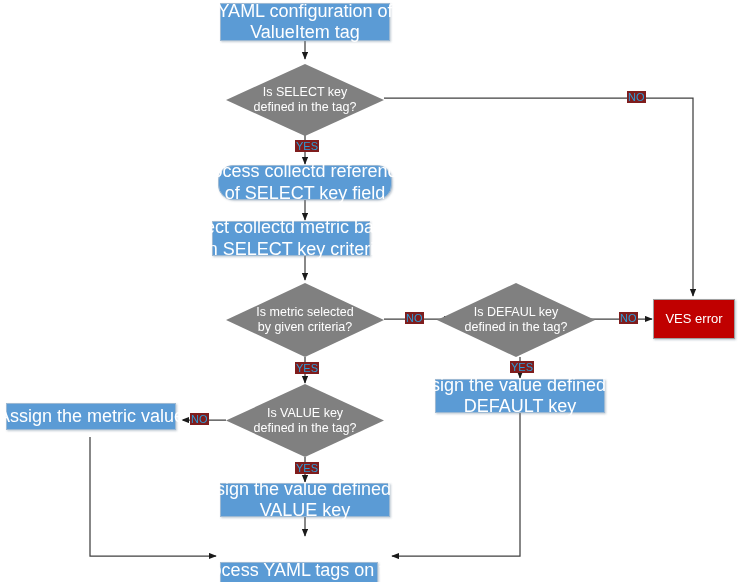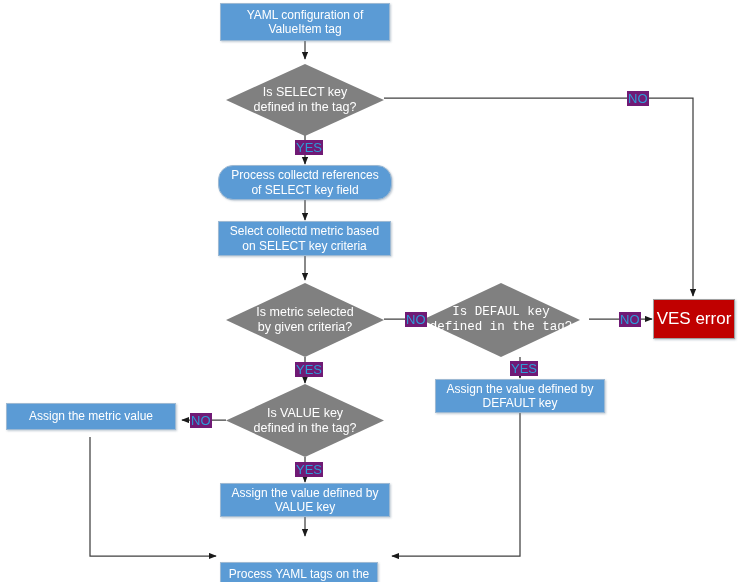--- a/index.html
+++ b/index.html
@@ -31,27 +31,27 @@
     align-items: center;
     justify-content: center;
     text-align: center;
     color: #ffffff;
     line-height: 1.18;
     z-index: 3;
   }
   .process {
     background: #5B9BD5;
     border: 1px solid #9DB9D3;
-    font-size: 12px;
+    font-size: 18px;
     box-shadow: 1px 1px 2px rgba(120,140,160,0.45);
   }
   .error {
     background: #C00000;
     border: 1px solid #A0A0A0;
-    font-size: 17px;
+    font-size: 13px;
     box-shadow: 1px 1px 2px rgba(120,140,160,0.45);
   }
   .decision {
     background: transparent;
     font-size: 12.5px;
     pointer-events: none;
   }
   .decision .dia-shape {
     position: absolute;
     left: 0; top: 0;
@@ -60,22 +60,22 @@
   }
   .decision .dia-label {
     position: relative;
     z-index: 1;
     padding: 0 10px;
     pointer-events: auto;
   }
   .edge-label {
     position: absolute;
     color: #2E9BD6;
-    font-size: 13px;
-    background: #701a75;
+    font-size: 11px;
+    background: #7f1d1d;
     padding: 0 1px;
     z-index: 4;
     white-space: nowrap;
   }
   .ln { white-space: nowrap; display: block; }
 </style>
 </head>
 <body>
 
 <div id="canvas">
@@ -135,38 +135,38 @@
     </div>
   </div>
 
   <div class="node process" style="left:218px; top:165px; width:174px; height:35px;border-radius:15px;">
     <div>
       <span class="ln">Process collectd references</span>
       <span class="ln">of SELECT key field</span>
     </div>
   </div>
 
-  <div class="node process" style="left:218px; top:221px; width:173px; height:35px;">
+  <div class="node process" style="left:212px; top:221px; width:158px; height:35px;">
     <div>
       <span class="ln">Select collectd metric based</span>
       <span class="ln">on SELECT key criteria</span>
     </div>
   </div>
 
   <div class="node decision" style="left:226px; top:283px; width:158px; height:74px;">
     <svg class="dia-shape" viewBox="0 0 158 74" preserveAspectRatio="none">
       <polygon points="79,0 158,37 79,74 0,37" fill="#808080"></polygon>
     </svg>
     <div class="dia-label">
       <span class="ln">Is metric selected</span>
       <span class="ln">by given criteria?</span>
     </div>
   </div>
 
-  <div class="node decision" style="left:422px; top:283px; width:158px; height:74px;font-family:Liberation Mono, monospace;">
+  <div class="node decision" style="left:437px; top:283px; width:158px; height:74px;">
     <svg class="dia-shape" viewBox="0 0 158 74" preserveAspectRatio="none">
       <polygon points="79,0 158,37 79,74 0,37" fill="#808080"></polygon>
     </svg>
     <div class="dia-label">
       <span class="ln">Is DEFAUL key</span>
       <span class="ln">defined in the tag?</span>
     </div>
   </div>
 
   <div class="node error" style="left:653px; top:299px; width:82px; height:40px;">

